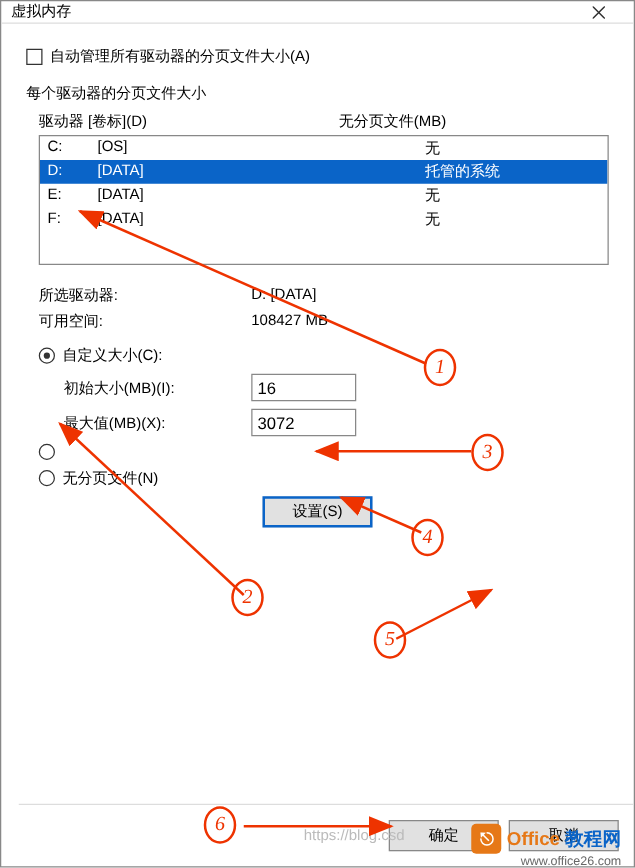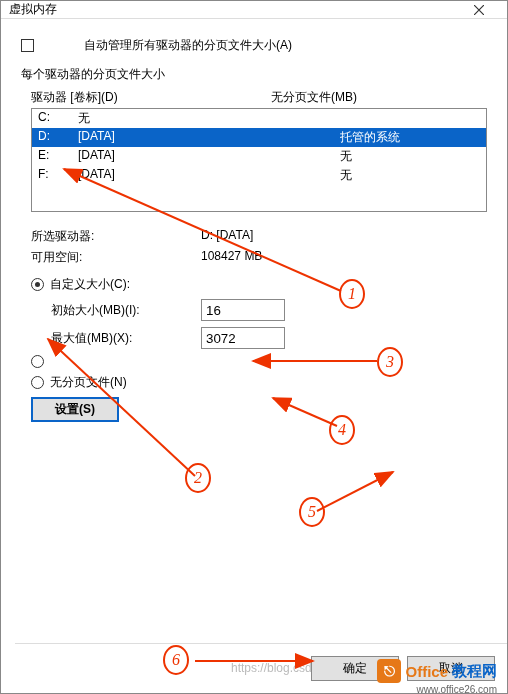--- a/index.html
+++ b/index.html
@@ -2,42 +2,42 @@
 <html><head>
   <meta charset="utf-8">
   <style>
     * { box-sizing: border-box; margin: 0; padding: 0; }
     body { font-family: "Microsoft YaHei", "Segoe UI", sans-serif; font-size: 12px; background: #fff; width: 508px; height: 694px; position: relative; border: 1px solid #888; }
     .titlebar { height: 18px; display: flex; align-items: center; padding: 0 8px; border-bottom: 1px solid #ddd; }
     .titlebar-title { flex: 1; font-size: 12px; }
     .close-btn { width: 40px; height: 30px; display: flex; align-items: center; justify-content: center; cursor: pointer; }
     .close-btn svg { width: 10px; height: 10px; }
     .content { padding: 12px 20px 50px 20px; }
-    .checkbox-row { display: flex; align-items: center; margin: 6px 0 12px 0; gap: 44px; }
+    .checkbox-row { display: flex; align-items: center; margin: 6px 0 12px 0; }
     .checkbox { width: 13px; height: 13px; border: 1px solid #333; margin-right: 6px; background: #fff; }
     .section-label { margin: 6px 0; }
     .drive-area { margin-left: 10px; }
     .drive-header { display: flex; margin: 4px 0 2px 0; }
     .drive-header .col1 { flex: 0 0 240px; }
     .drive-list { border: 1px solid #888; background: #fff; height: 104px; overflow: hidden; }
     .drive-row { display: flex; padding: 1px 6px; }
     .drive-row .c-letter { width: 40px; }
     .drive-row .c-label { flex: 1; }
     .drive-row .c-size { width: 140px; }
     .drive-row.selected { background: #0a64c8; color: #fff; }
     .info-grid { margin: 16px 0 10px 0; }
     .info-row { display: flex; margin: 4px 0; }
     .info-row .k { width: 170px; }
     .radio-row { display: flex; align-items: center; margin: 6px 0; }
     .radio { width: 13px; height: 13px; border: 1px solid #333; border-radius: 50%; margin-right: 6px; display: flex; align-items: center; justify-content: center; background: #fff; }
     .radio.checked::after { content: ""; width: 5px; height: 5px; background: #333; border-radius: 50%; }
     .size-row { display: flex; align-items: center; margin: 6px 0 6px 20px; }
     .size-row .lbl { width: 150px; }
     .textbox { border: 1px solid #888; padding: 2px 4px; width: 84px; height: 22px; background: #fff; }
-    .set-btn-row { display: flex; justify-content: flex-start; margin: 6px 10px 14px 0; font-weight: bold; }
+    .set-btn-row { display: flex; justify-content: center; margin: 6px 10px 14px 0; }
     .btn { border: 1px solid #888; background: #e1e1e1; padding: 3px 20px; cursor: pointer; min-width: 88px; text-align: center; }
     .btn.focus { border: 2px solid #0a64c8; padding: 2px 19px; }
     .total-section { border-top: 1px solid transparent; margin-top: 2px; }
     .bottom-bar { position: absolute; bottom: 0; left: 14px; right: 0; height: 50px; display: flex; align-items: center; justify-content: flex-end; gap: 8px; padding: 0 12px; border-top: 1px solid #ddd; }
     .annotation-layer { position: absolute; top: 0; left: 0; pointer-events: none; }
     .circ { position: absolute; width: 26px; height: 30px; border: 2px solid #e30; border-radius: 50%; color: #e30; display: flex; align-items: center; justify-content: center; font-size: 16px; font-style: italic; font-family: Georgia, serif; background: rgba(255,255,255,0); }
     .watermark { position: absolute; right: 10px; bottom: 10px; display: flex; align-items: center; gap: 4px; font-weight: bold; font-size: 15px; pointer-events: none; }
     .wm-icon { width: 24px; height: 24px; background: #e67817; border-radius: 4px; position: relative; display: flex; align-items: center; justify-content: center; color: #fff; font-size: 14px; }
     .wm-text1 { color: #e67817; }
     .wm-text2 { color: #0a64c8; }
@@ -66,20 +66,21 @@
   <div class="section-label">每个驱动器的分页文件大小</div>
 
   <div class="drive-area">
     <div class="drive-header">
       <div class="col1">驱动器 [卷标](D)</div>
       <div>无分页文件(MB)</div>
     </div>
     <div class="drive-list">
       <div class="drive-row">
         <span class="c-letter">C:</span>
+        <span class="c-label">[OS]</span>
         <span class="c-size">无</span>
       </div>
       <div class="drive-row selected">
         <span class="c-letter">D:</span>
         <span class="c-label">[DATA]</span>
         <span class="c-size">托管的系统</span>
       </div>
       <div class="drive-row">
         <span class="c-letter">E:</span>
         <span class="c-label">[DATA]</span>
@@ -130,21 +131,21 @@
   </div>
 
 
 </div>
 
 <div class="bottom-bar">
   <div class="btn">确定</div>
   <div class="btn">取消</div>
 </div>
 
-<div class="faint" style="left:230px; bottom:18px;">https://blog.csd</div>
+<div class="faint" style="left:242px; bottom:18px;">https://blog.csd</div>
 
 <svg class="annotation-layer" width="508" height="694">
   <defs>
     <marker id="ah" markerWidth="10" markerHeight="8" refX="9" refY="4" orient="auto">
       <path d="M0,0 L10,4 L0,8 Z" fill="#e30"></path>
     </marker>
   </defs>
   <line x1="340" y1="290" x2="63" y2="168" stroke="#e30" stroke-width="2" marker-end="url(#ah)"></line>
   <line x1="194" y1="475" x2="47" y2="338" stroke="#e30" stroke-width="2" marker-end="url(#ah)"></line>
   <line x1="376" y1="360" x2="252" y2="360" stroke="#e30" stroke-width="2" marker-end="url(#ah)"></line>

